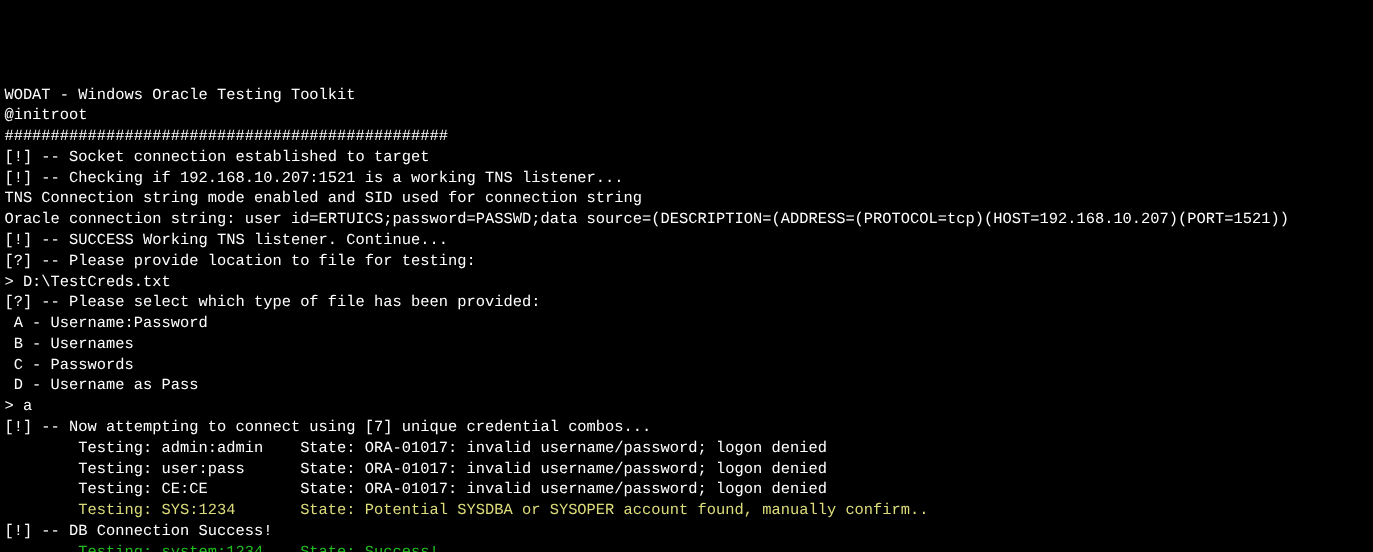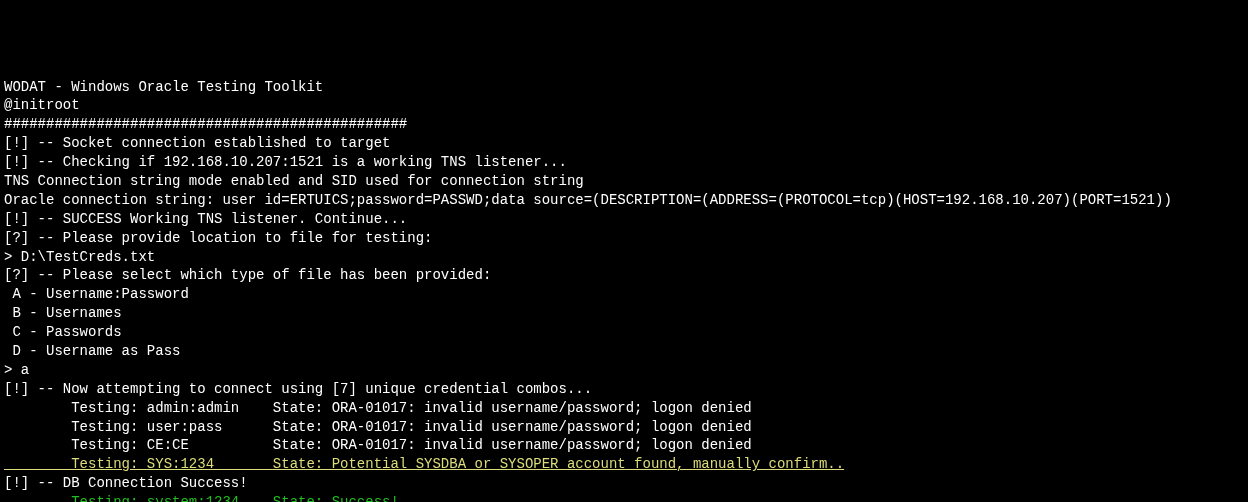--- a/index.html
+++ b/index.html
@@ -17,21 +17,20 @@
       width: 1248px;
       min-height: 502px;
       white-space: pre;
       overflow: hidden;
     }
     .line {
       display: block;
     }
     .yellow {
       color: #dcdc7a;
-      text-decoration: underline;
     }
     .green {
       color: #1fbf1f;
     }
   </style>
 </head>
 <body>
 
 
 

